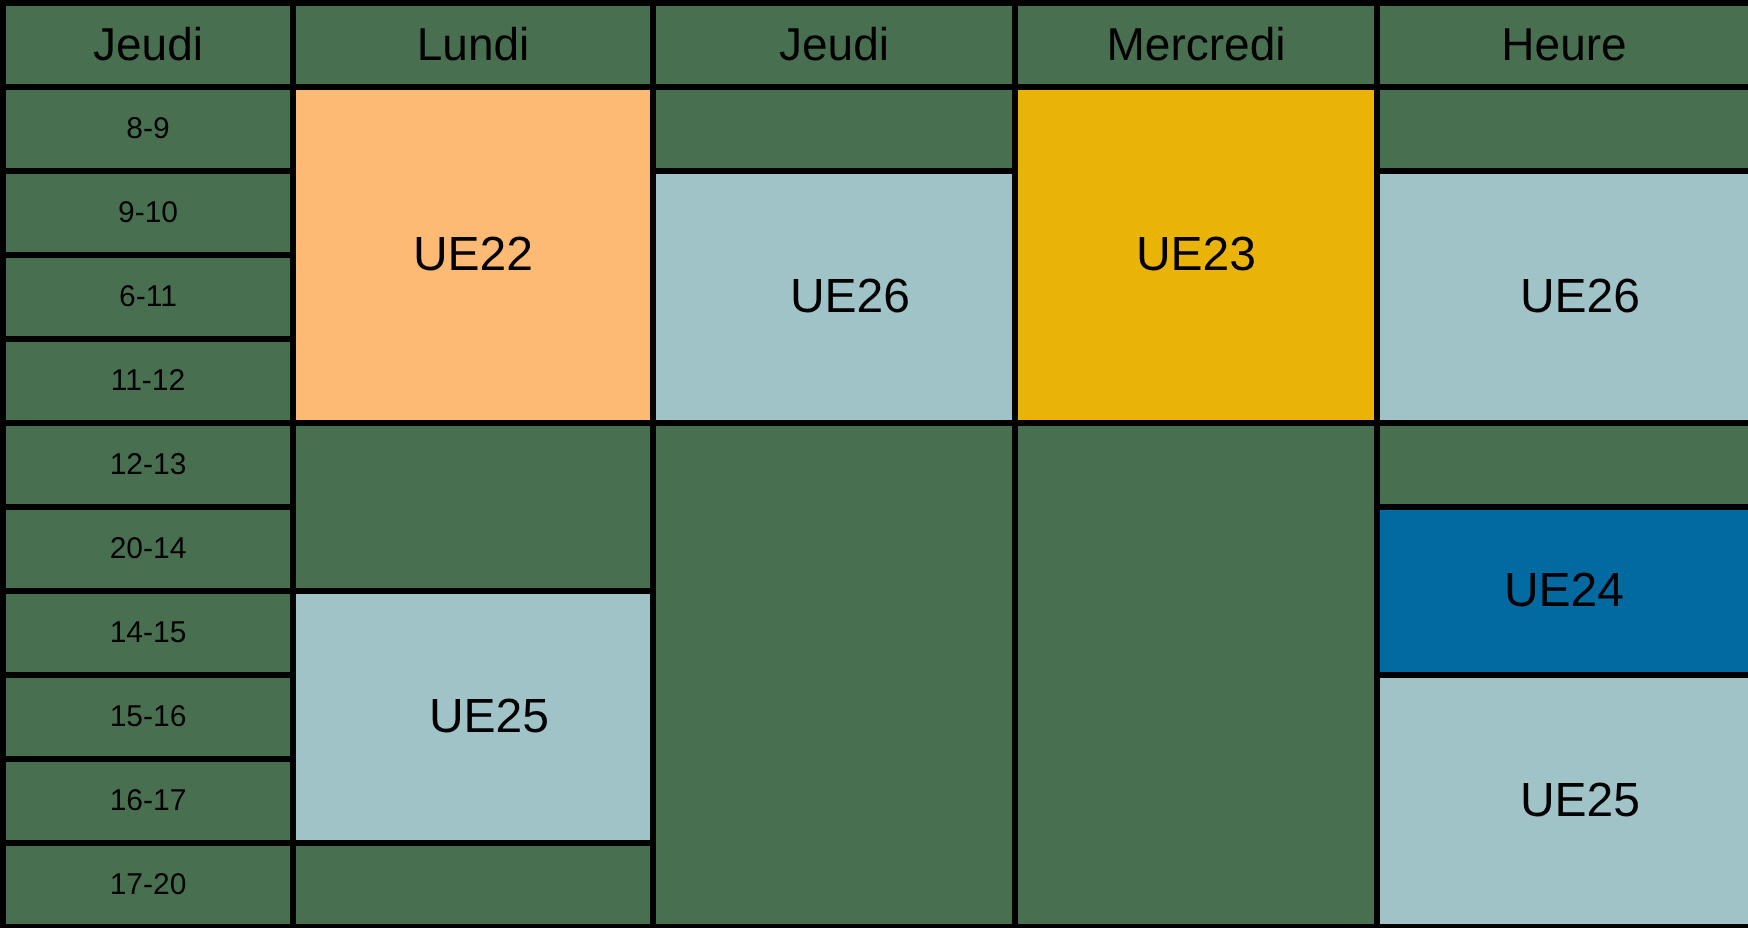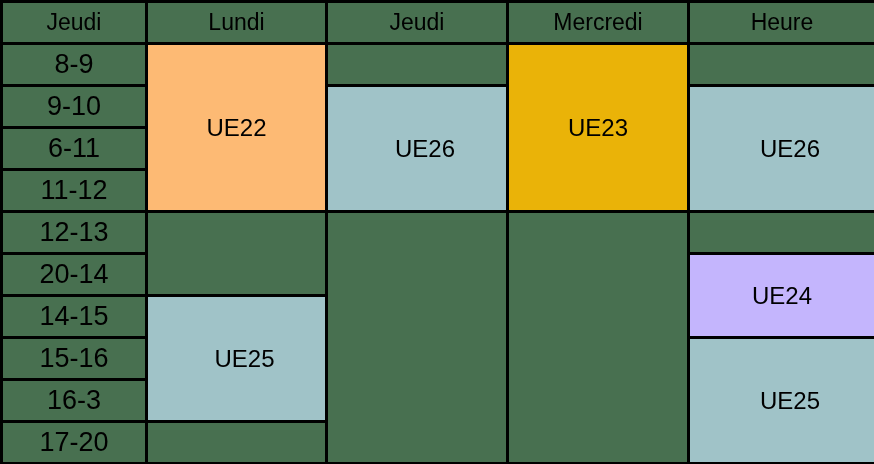--- a/index.html
+++ b/index.html
@@ -21,21 +21,21 @@
     text-align: center;
     vertical-align: middle;
     padding: 0;
     overflow: hidden;
   }
   th.day-header {
     font-weight: 400;
     font-size: 23px;
   }
   td.time-cell {
-    font-size: 27px;
+    font-size: 15px;
   }
   td.course-cell {
     font-size: 24px;
   }
   td.bg-green { background: #D9E8D1; }
   td.bg-blue  { background: #A0C3C8; padding-left: 16px; }
   tr { height: 42px; }
 </style>
 </head>
 <body>
@@ -83,35 +83,35 @@
   <tr>
     <td class="time-cell">12-13</td>
     <td rowspan="2"></td>
     <td rowspan="6"></td>
     <td rowspan="6"></td>
     <td></td>
   </tr>
 
   <tr>
     <td class="time-cell">20-14</td>
-    <td class="course-cell bg-green" rowspan="2" style="background-color: #c4b5fd; text-align: center;">UE24</td>
+    <td class="course-cell bg-green" rowspan="2" style="background-color: #0369a1; text-align: center;">UE24</td>
   </tr>
 
   <tr>
     <td class="time-cell">14-15</td>
     <td class="course-cell bg-blue" rowspan="3" style="background-color: rgb(160, 195, 200);">UE25</td>
   </tr>
 
   <tr>
     <td class="time-cell">15-16</td>
     <td class="course-cell bg-blue" rowspan="3" style="background-color: rgb(160, 195, 200);">UE25</td>
   </tr>
 
   <tr>
-    <td class="time-cell">16-3</td>
+    <td class="time-cell">16-17</td>
   </tr>
 
   <tr>
     <td class="time-cell">17-20</td>
     <td></td>
   </tr>
 </tbody>
   </table>
 
 </body></html>

